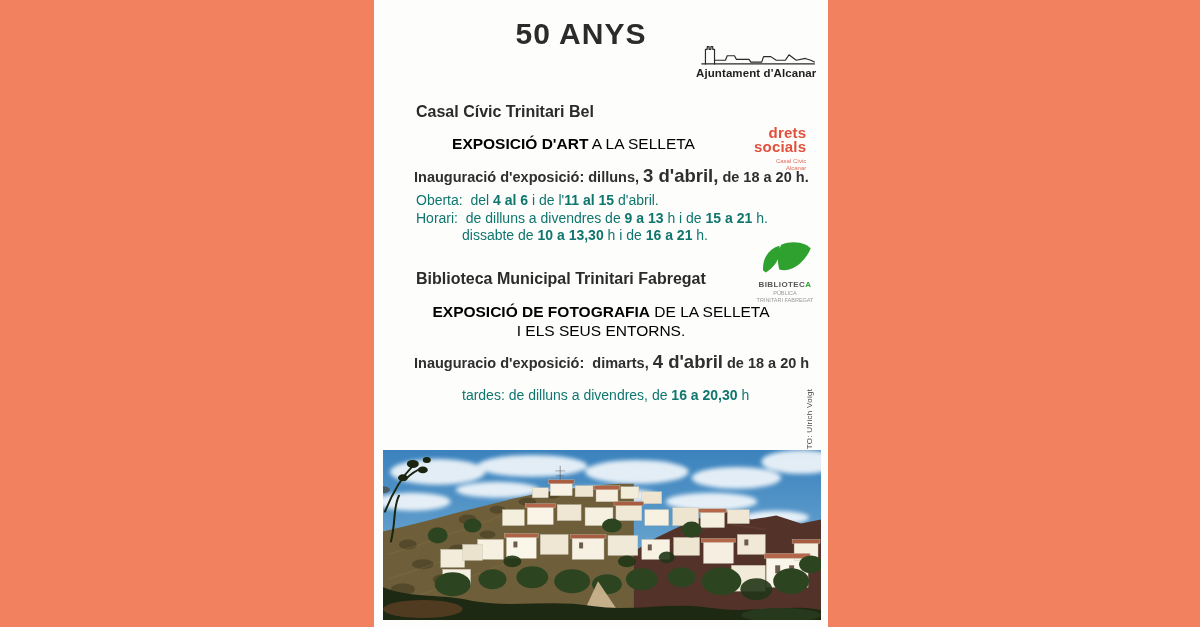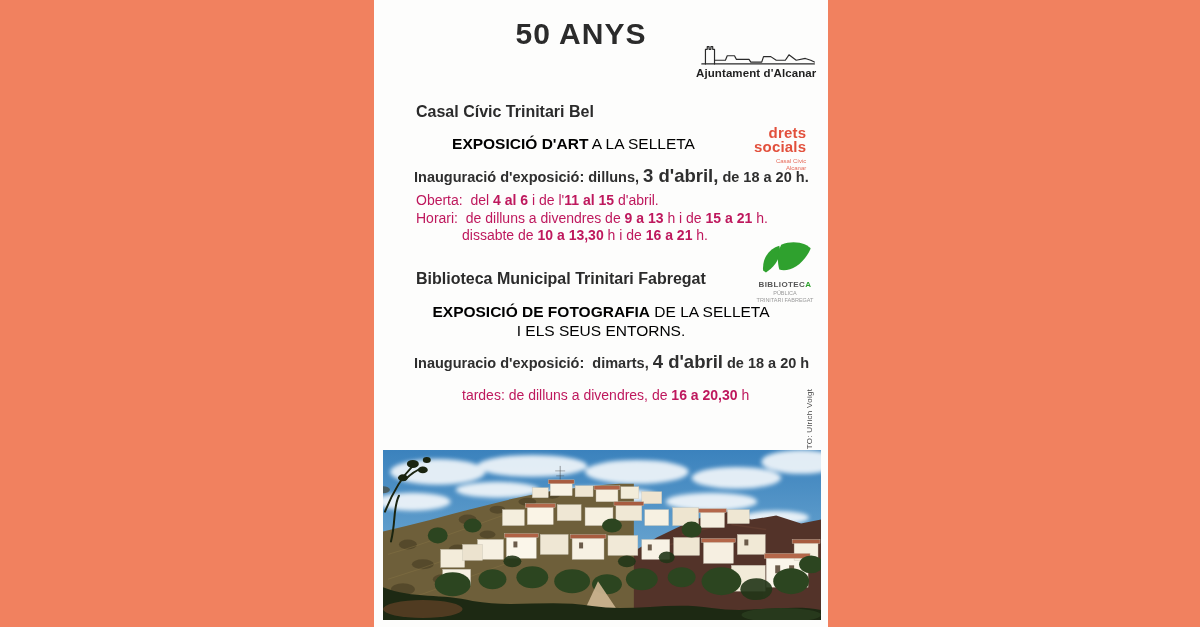--- a/index.html
+++ b/index.html
@@ -47,21 +47,21 @@
   .expo-art{left:0;right:55px;top:135px;}
   .expo-foto{left:0;right:0;top:303px;line-height:18.5px;}
 
   .inaug{
     position:absolute;left:40px;font-size:14.5px;font-weight:bold;color:#2f2f2f;
   }
   .inaug1{top:165px;}
   .inaug2{top:351px;}
 
   .details{
-    position:absolute;left:42px;font-size:14px;line-height:17.5px;color:#be185d;
+    position:absolute;left:42px;font-size:14px;line-height:17.5px;color:#0f766e;
   }
   .details1{top:192px;}
   .details2{top:387px;}
   .details .indent{padding-left:46px;}
 
   .drets-logo{
     position:absolute;left:380px;top:126px;text-align:right;line-height:14px;
     color:var(--drets-red);
   }
   .drets-logo .big{font-size:15px;font-weight:bold;letter-spacing:.2px;}

